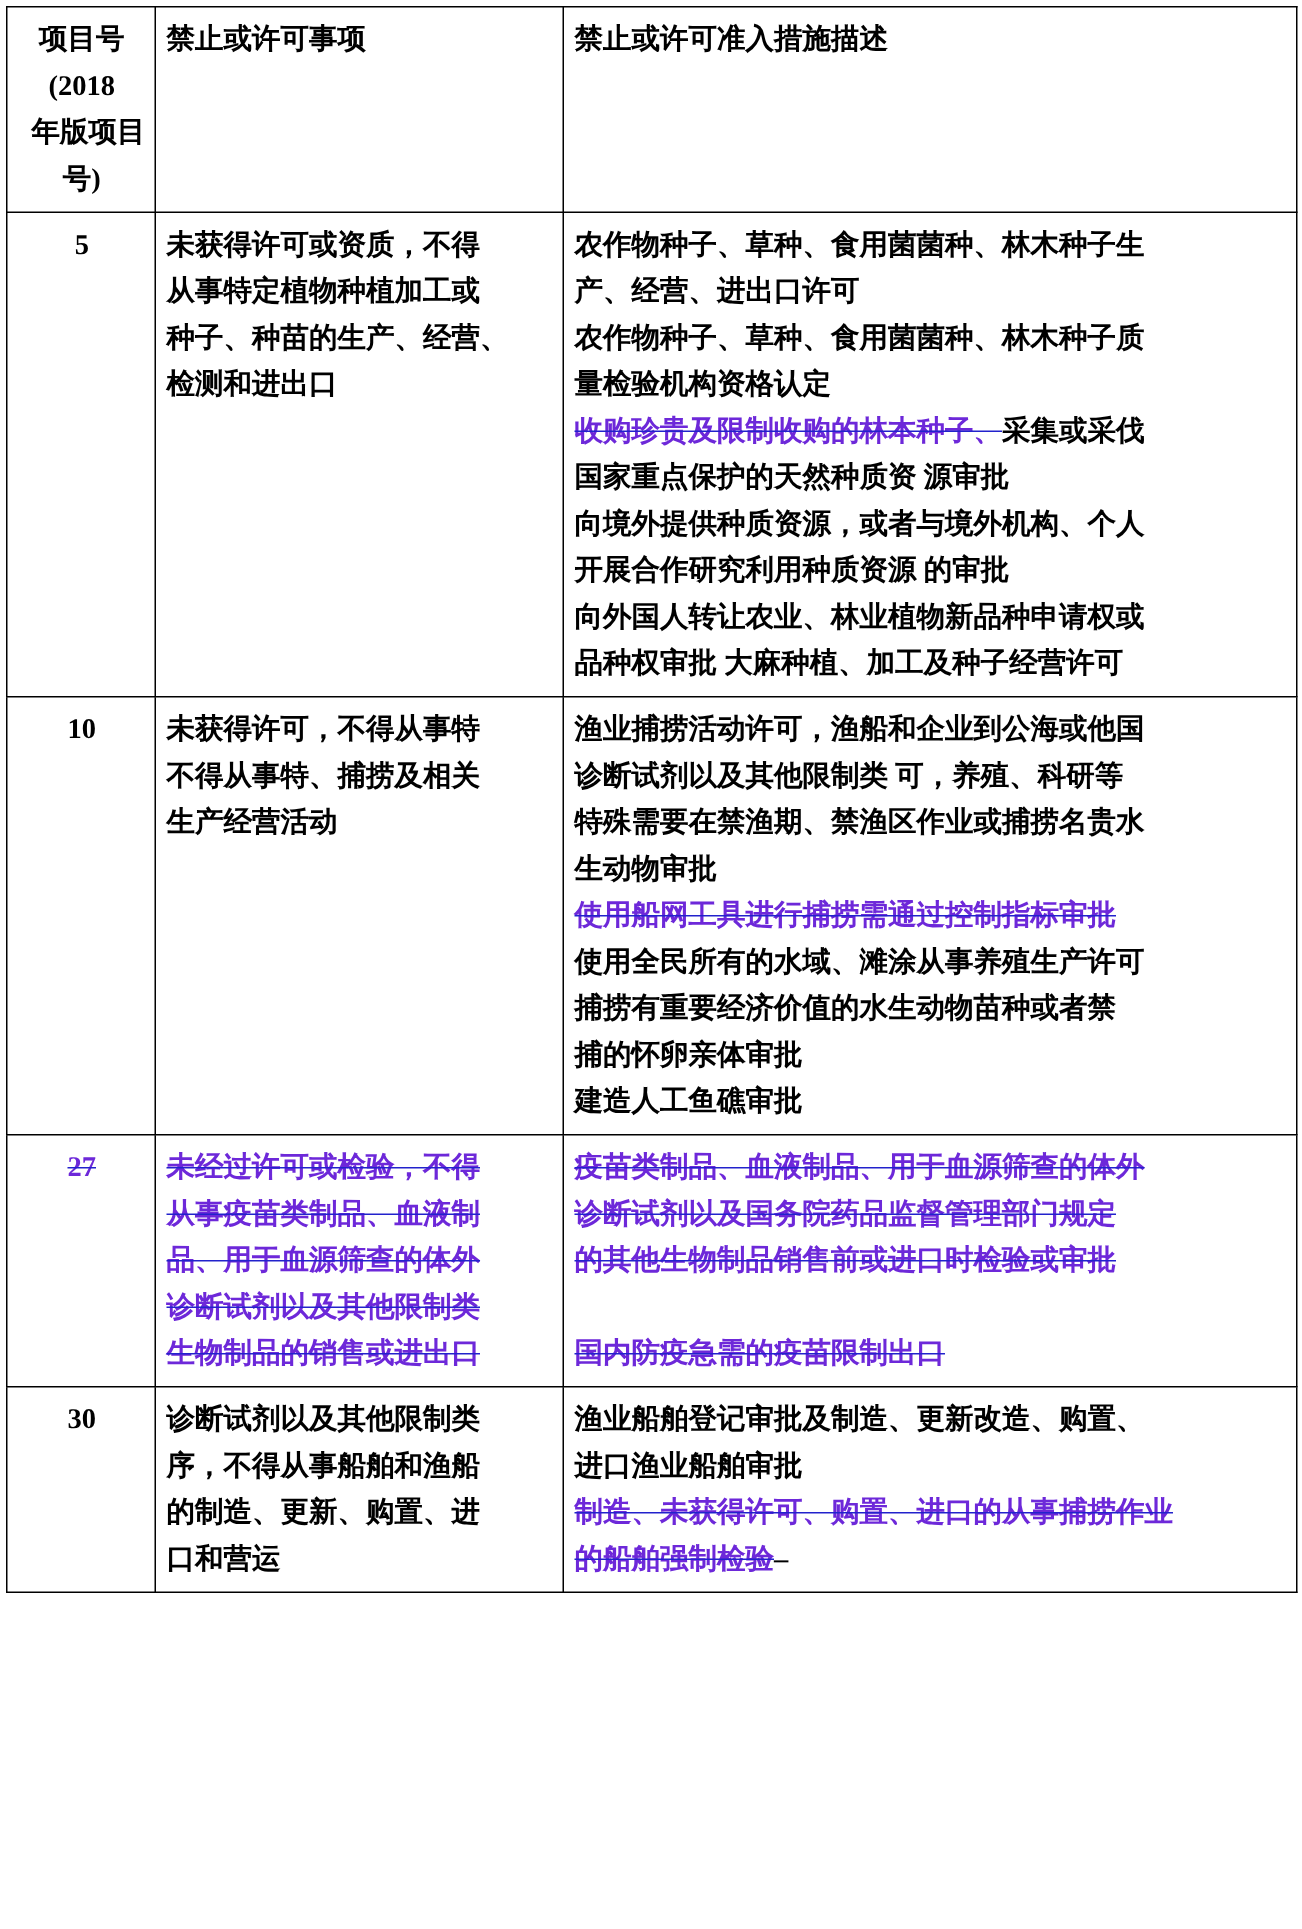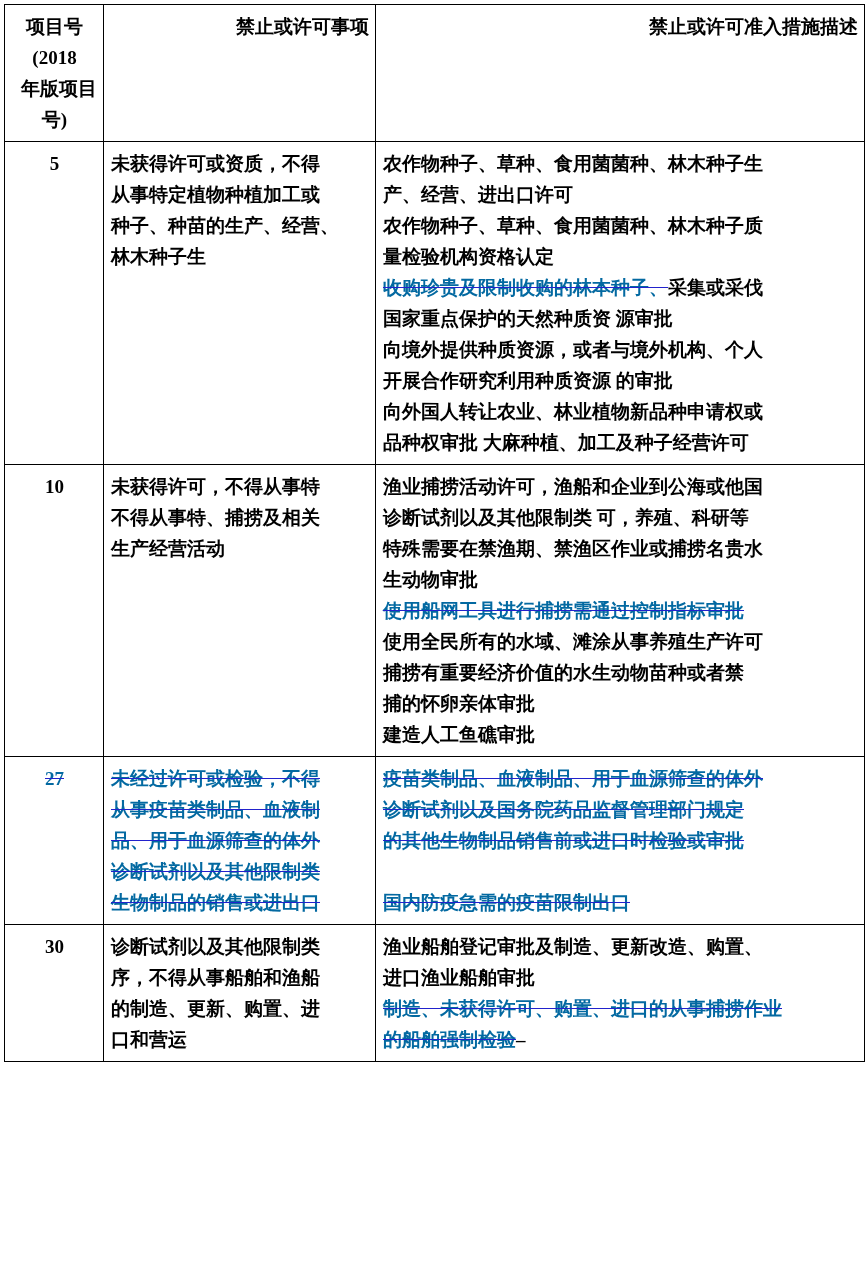--- a/index.html
+++ b/index.html
@@ -35,40 +35,40 @@
     padding: 6px 6px 6px 7px;
     font-size: 19px;
     line-height: 31px;
     font-weight: bold;
   }
   thead th {
     font-size: 19.5px;
     line-height: 29px;
     font-weight: bold;
     vertical-align: middle;
-    text-align: right;
+    text-align: left;
   }
   th.hdr-num {
     text-align: center;
     padding-left: 4px;
     padding-right: 4px;
   }
   td.idcell {
     text-align: center;
     vertical-align: middle;
     font-weight: normal;
     font-size: 19px;
   }
   td.textcell {
     font-weight: bold;
     margin-left: 10px;
   }
   .line { display: block; white-space: pre-wrap; }
   .strike {
-    color: #0369a1;
+    color: #6d28d9;
     text-decoration: line-through;
     text-decoration-color: #2222cc;
   }
   .idcell .strike {
     display: inline-block;
   }
   .hdr-pad { display:block; }
 </style>
 </head>
 <body>
@@ -94,21 +94,21 @@
         <th><span id="hdr3">禁止或许可准入措施描述</span></th>
       </tr>
     </thead>
     <tbody id="tbody">
         <tr>
           <td class="idcell"><span class="">5</span></td>
           <td class="textcell">
             <span class="line">未获得许可或资质，不得</span>
             <span class="line">从事特定植物种植加工或</span>
             <span class="line">种子、种苗的生产、经营、</span>
-            <span class="line">林木种子生</span>
+            <span class="line">检测和进出口</span>
           </td>
           <td class="textcell">
             <span class="line">农作物种子、草种、食用菌菌种、林木种子生</span>
             <span class="line">产、经营、进出口许可</span>
             <span class="line">农作物种子、草种、食用菌菌种、林木种子质</span>
             <span class="line">量检验机构资格认定</span>
             <span class="line"><span class="strike">收购珍贵及限制收购的林本种子、</span><span>采集或采伐</span></span>
             <span class="line">国家重点保护的天然种质资 源审批</span>
             <span class="line">向境外提供种质资源，或者与境外机构、个人</span>
             <span class="line">开展合作研究利用种质资源 的审批</span>

